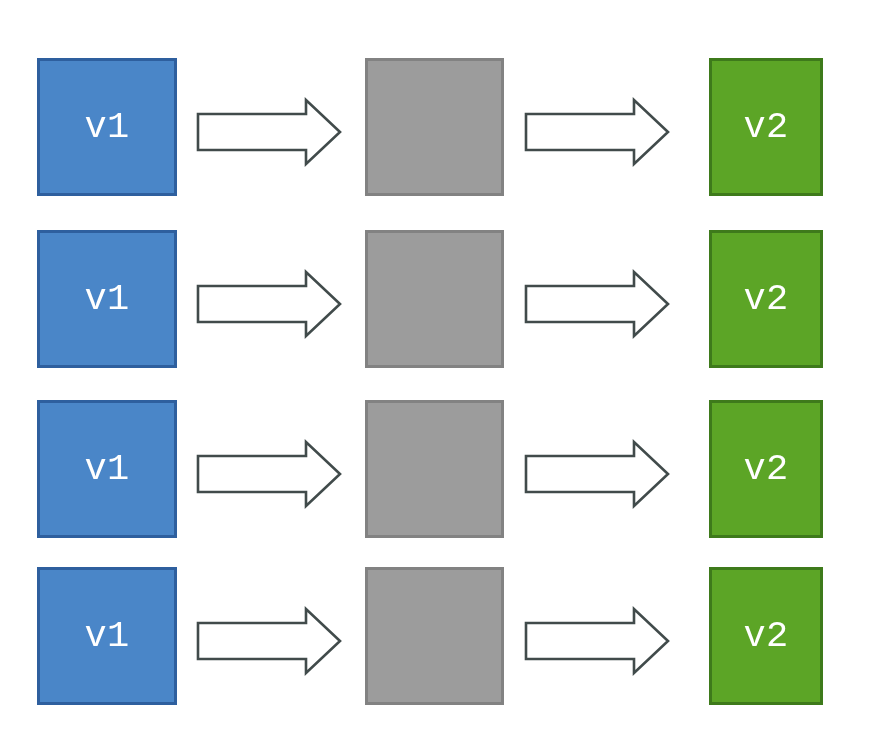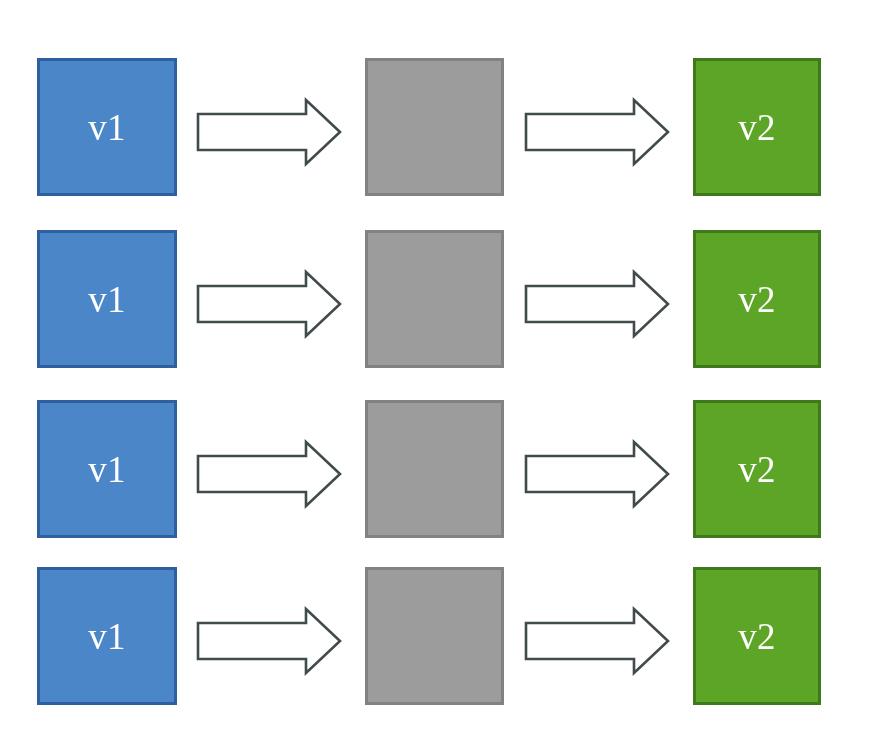--- a/index.html
+++ b/index.html
@@ -35,21 +35,21 @@
     box-sizing: border-box;
     display: flex;
     align-items: center;
     justify-content: center;
     border-style: solid;
     border-width: 3px;
   }
 
   .node-label {
     color: #ffffff;
-    font-family: Liberation Serif, serif;
+    font-family: Liberation Mono, monospace;
     font-size: 37px;
     font-weight: 400;
     line-height: 1;
     letter-spacing: 0.2px;
     user-select: none;
     text-align: center;
   }
 
   .node-source {
     left: 37px;
@@ -59,22 +59,22 @@
   }
 
   .node-process {
     left: 365px;
     width: 139px;
     background: #9c9c9c;
     border-color: #828282;
   }
 
   .node-target {
-    left: 693px;
-    width: 128px;
+    left: 709px;
+    width: 114px;
     background: #5ca526;
     border-color: #3e7a1b;
   }
 
   .flow-arrow {
     position: absolute;
     top: 40px;
     width: 146px;
     height: 68px;
   }

